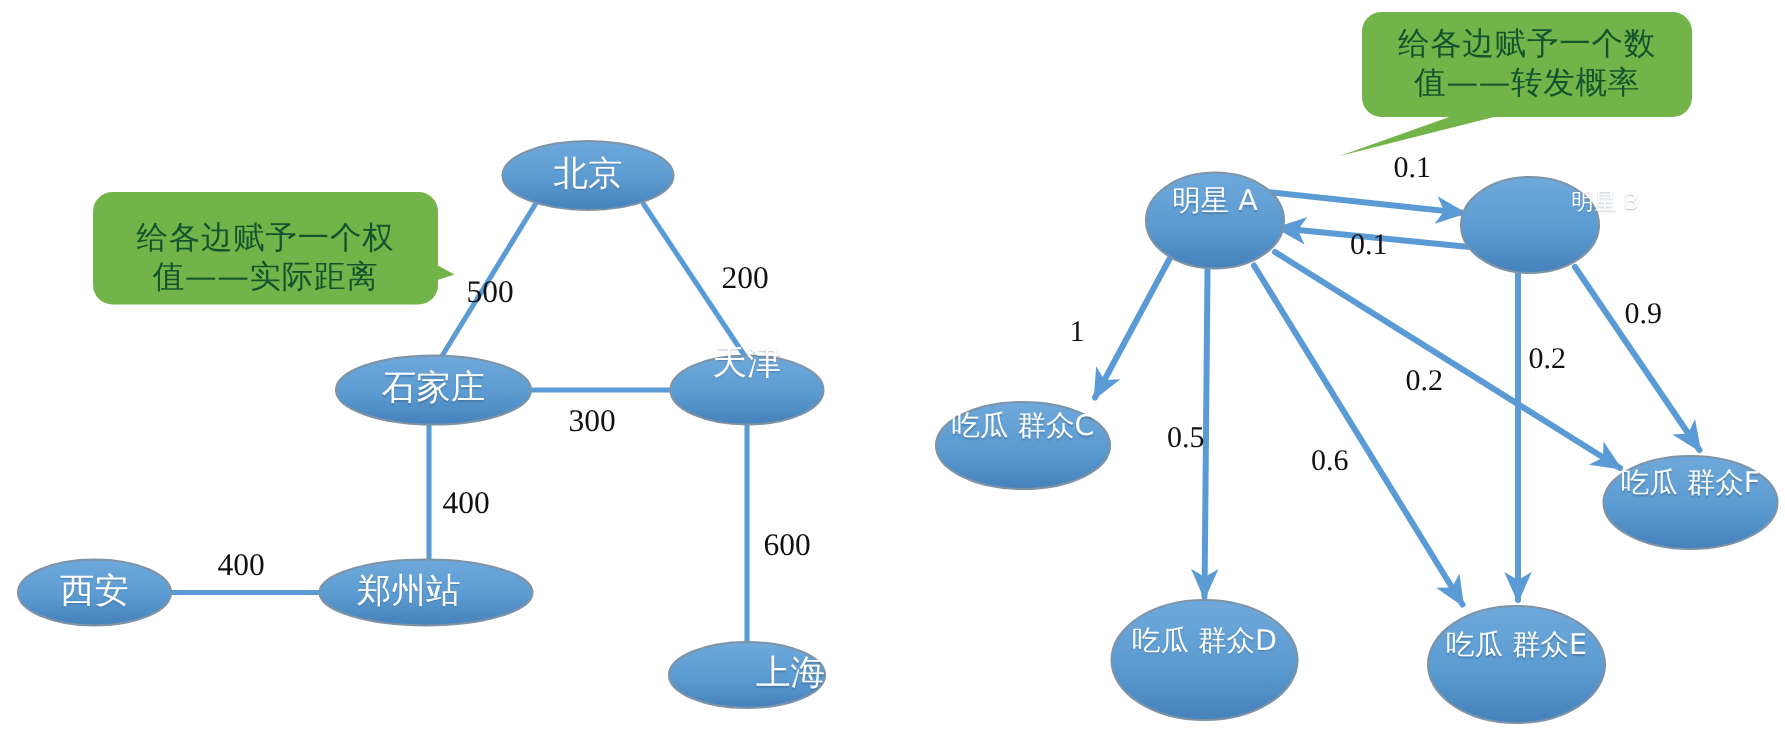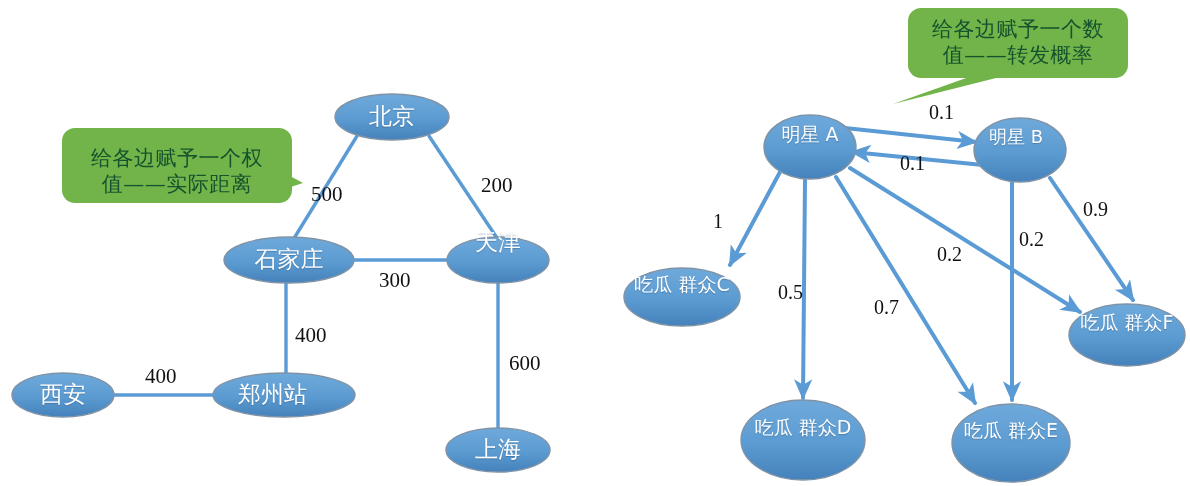--- a/index.html
+++ b/index.html
@@ -95,29 +95,29 @@
   </div>
   <div class="nodeLabel" style="left:447px;top:230px;width:102px;font-size:23px;">
     <span>天津</span>
   </div>
   <div class="nodeLabel" style="left:12px;top:382px;width:102px;font-size:23px;">
     <span>西安</span>
   </div>
   <div class="nodeLabel" style="left:213px;top:382px;width:119px;font-size:23px;">
     <span>郑州站</span>
   </div>
-  <div class="nodeLabel" style="left:446px;top:437px;width:104px;font-size:23px;">
+  <div class="nodeLabel" style="left:446px;top:437px;width:104px;font-size:23px;text-align:right;">
     <span>上海</span>
   </div>
 
   <div class="nodeLabel" style="left:764px;top:124px;width:92px;font-size:19px;">
     <span class="cline">明星</span>
     <span class="cline">A</span>
   </div>
-  <div class="nodeLabel" style="left:970px;top:127px;width:92px;font-size:18px;">
+  <div class="nodeLabel" style="left:1024px;top:127px;width:92px;font-size:15px;">
     <span class="cline">明星</span>
     <span class="cline">B</span>
   </div>
   <div class="nodeLabel" style="left:624px;top:274px;width:116px;font-size:19px;">
     <span class="cline">吃瓜</span>
     <span class="cline">群众C</span>
   </div>
   <div class="nodeLabel" style="left:741px;top:417px;width:124px;font-size:19px;">
     <span class="cline">吃瓜</span>
     <span class="cline">群众D</span>
@@ -135,21 +135,21 @@
   <div class="wlabel" style="left:481px;top:173px;font-size:21px;">200</div>
   <div class="wlabel" style="left:379px;top:268px;font-size:21px;">300</div>
   <div class="wlabel" style="left:295px;top:323px;font-size:21px;">400</div>
   <div class="wlabel" style="left:145px;top:364px;font-size:21px;">400</div>
   <div class="wlabel" style="left:509px;top:351px;font-size:21px;">600</div>
 
   <div class="wlabel" style="left:929px;top:101px;font-size:20px;">0.1</div>
   <div class="wlabel" style="left:900px;top:152px;font-size:20px;">0.1</div>
   <div class="wlabel" style="left:713px;top:210px;font-size:20px;">1</div>
   <div class="wlabel" style="left:766px;top:281px;font-size:20px;margin-left:12px;">0.5</div>
-  <div class="wlabel" style="left:874px;top:296px;font-size:20px;">0.7</div>
+  <div class="wlabel" style="left:874px;top:296px;font-size:20px;">0.6</div>
   <div class="wlabel" style="left:937px;top:243px;font-size:20px;">0.2</div>
   <div class="wlabel" style="left:1019px;top:228px;font-size:20px;">0.2</div>
   <div class="wlabel" style="left:1083px;top:198px;font-size:20px;">0.9</div>
 
   <div class="callout" style="left:62px;top:128px;width:230px;height:58px;padding-top:17px;font-size:21px;">
     <span class="cline">给各边赋予一个权</span>
     <span class="cline">值——实际距离</span>
   </div>
 
   <div class="callout" style="left:908px;top:8px;width:220px;height:62px;padding-top:8px;font-size:21px;">

